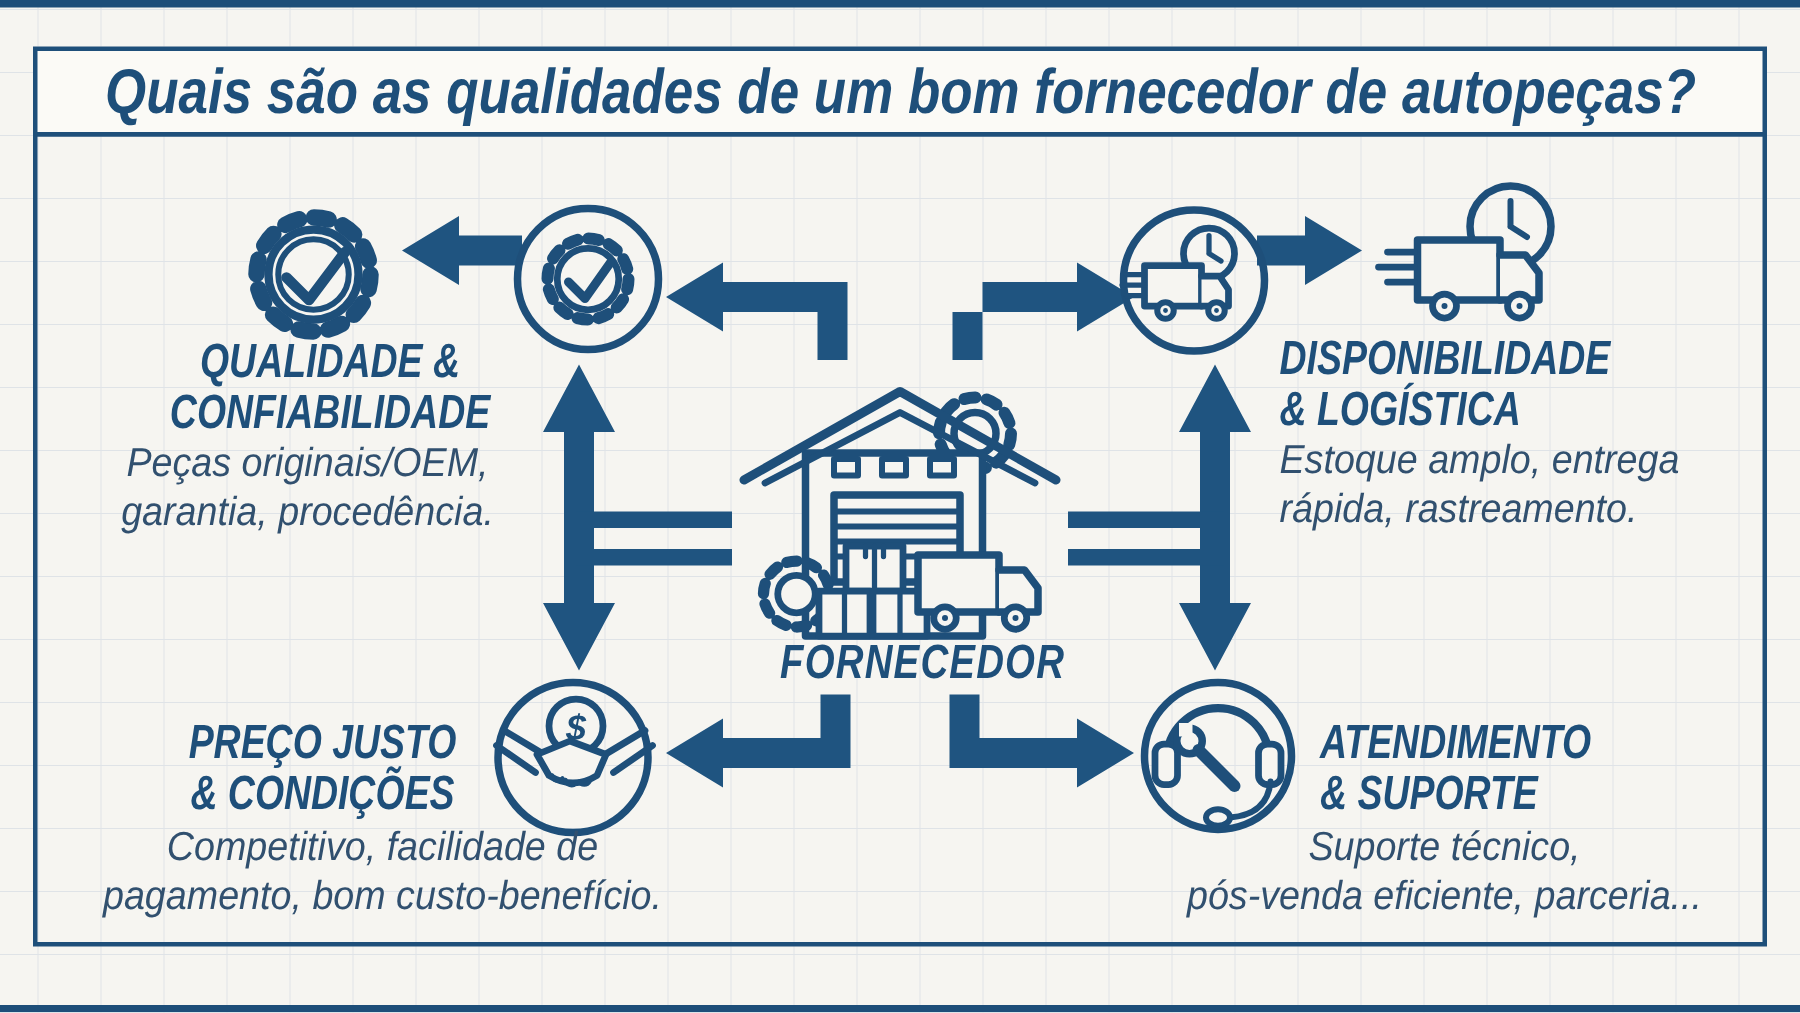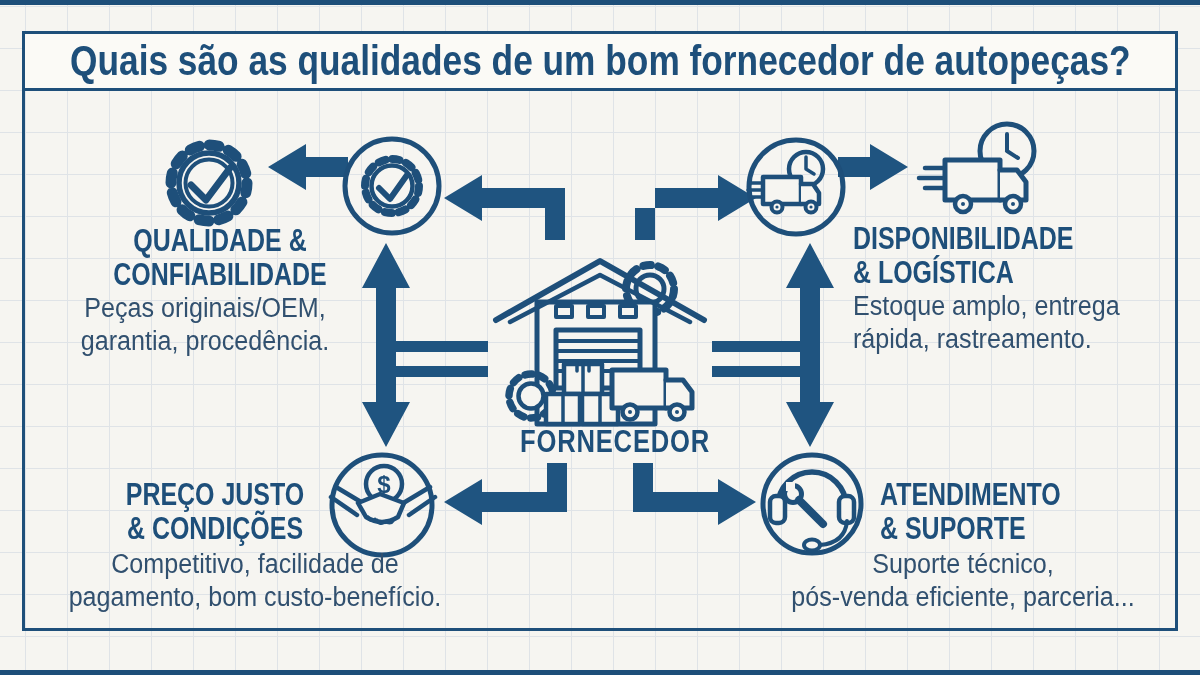--- a/index.html
+++ b/index.html
@@ -8,20 +8,21 @@
   }
   html,body{margin:0;padding:0;}
   #stage{
     position:relative; width:1200px; height:675px; overflow:hidden;
     background-color:var(--background);
     background-image:
       linear-gradient(var(--grid-line) 1px, transparent 1px),
       linear-gradient(90deg, var(--grid-line) 1px, transparent 1px);
     background-size:42px 42px; background-position:25px 6px;
     font-family:"Liberation Sans", sans-serif;
+    font-style:italic;
   }
   .band{position:absolute;left:0;width:1200px;background:var(--band);}
   #band-top{top:0;height:5px;}
   #band-bottom{top:670px;height:5px;}
   #title-box{
     position:absolute;left:22px;top:31px;width:1150px;height:54px;
     border:3px solid var(--primary); background:var(--panel-bg);
     display:flex;align-items:center;justify-content:center;
   }
   #title-box h1{

